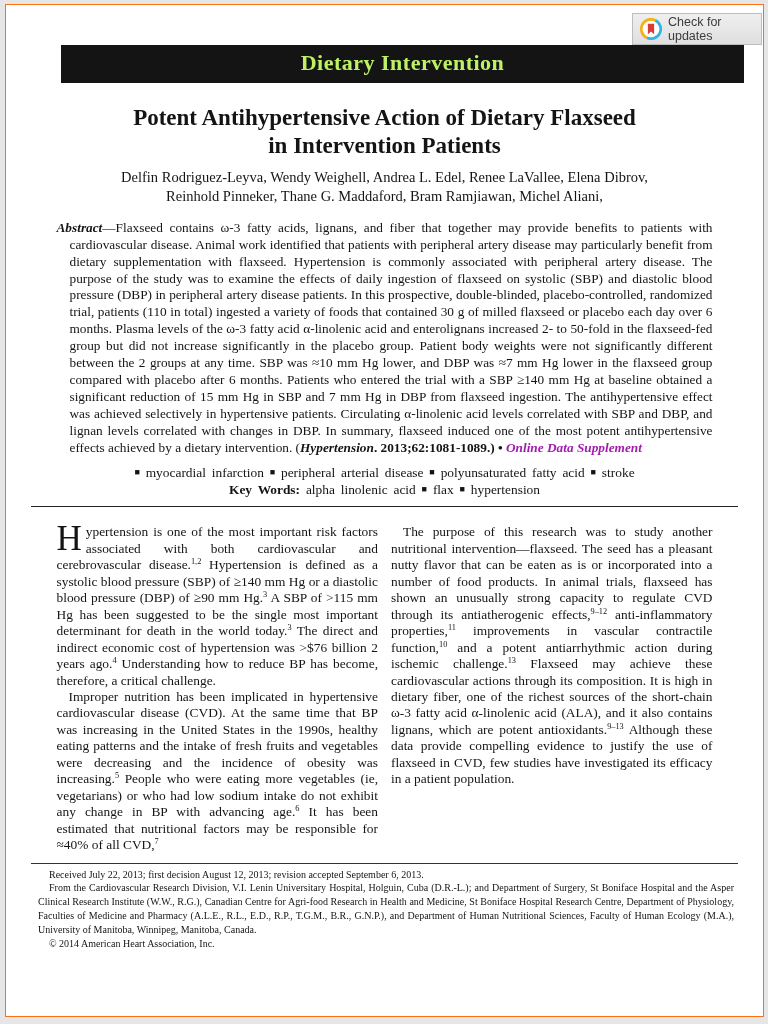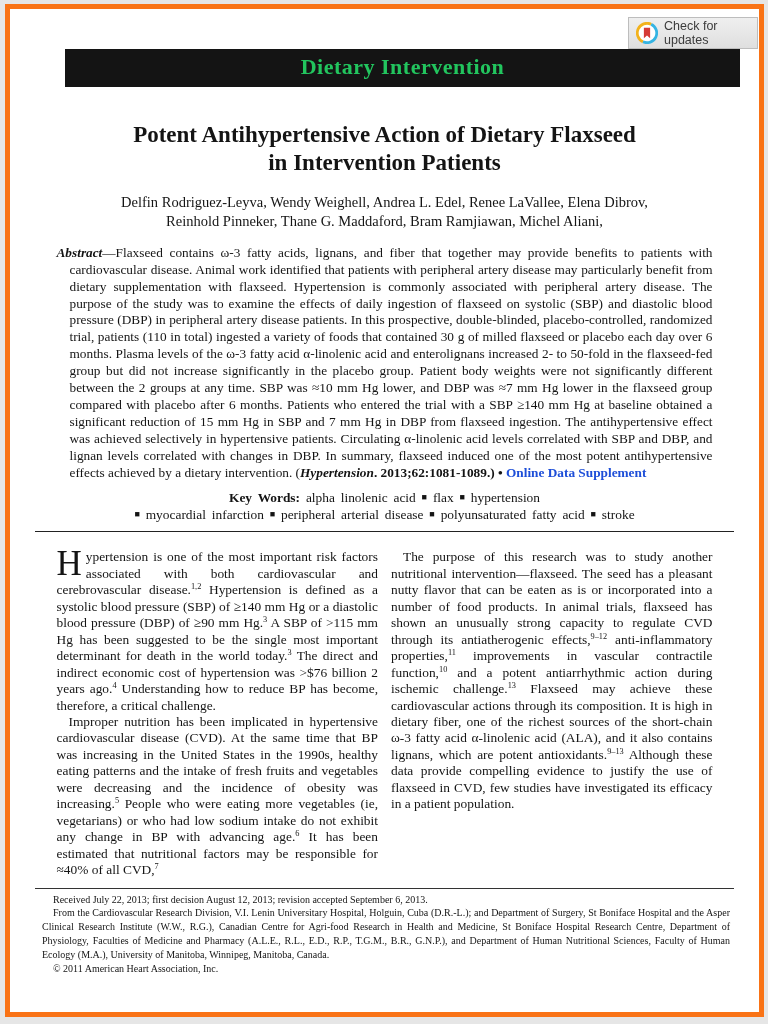--- a/index.html
+++ b/index.html
@@ -7,21 +7,21 @@
   body {
     background: #e6e6e6;
     font-family: "Liberation Serif", "DejaVu Serif", serif;
     color: #141414;
     position: relative;
   }
   .page {
     position: absolute;
     left: 5px; top: 4px; right: 4px; bottom: 7px;
     background: #ffffff;
-    border: 5px solid #f97316;
+    border: 1px solid #f97316;
     overflow: hidden;
   }
 
   
   .update-badge {
     position: absolute;
     top: 8px; right: 1px;
     width: 130px; height: 32px;
     background: linear-gradient(#efefef, #dfdfdf);
     border: 1px solid #bdbdbd;
@@ -33,39 +33,39 @@
     font-size: 12.5px;
     color: #3c3c3c;
     cursor: pointer;
   }
   .update-badge .cm-icon { width: 22px; height: 22px; flex: 0 0 auto; }
 
   
   .banner {
     margin: 40px 19px 0 55px;
     background: #141414;
-    color: #22c55e;
+    color: #bef264;
     text-align: center;
     font-weight: bold;
     font-size: 22px;
     letter-spacing: 0.5px;
     padding: 5px 0 7px 0;
   }
 
   .content { width: 656px; margin: 0 auto; }
 
   .title {
-    margin-top: 34px;
+    margin-top: 21px;
     text-align: center;
     font-size: 23px;
     font-weight: bold;
     line-height: 1.22;
   }
   .authors {
-    margin-top: 16px;
+    margin-top: 8px;
     text-align: center;
     font-size: 14.5px;
     line-height: 1.3;
   }
 
   .abstract {
     margin-top: 14px;
     font-size: 13.3px;
     line-height: 16.9px;
     text-align: justify;
@@ -92,21 +92,21 @@
     gap: 13px;
     margin-top: 17px;
     min-height: 301px;
   }
   .col { width: 321.5px; font-size: 13.4px; line-height: 16.45px; text-align: justify; }
   .col p.indent { text-indent: 12px; }
 
   .b { font-weight: bold; }
   .bi { font-weight: bold; font-style: italic; }
   .sup { vertical-align: super; font-size: 0.62em; line-height: 0; }
-  .link { color: #1d4ed8; font-weight: bold; cursor: pointer; }
+  .link { color: #a21caf; font-weight: bold; cursor: pointer; font-style: italic; }
   .sq { font-size: 9px; vertical-align: 2px; }
   .dropcap {
     float: left;
     font-size: 35px;
     line-height: 27px;
     padding: 1px 4px 0 0;
   }
 
   .foot-rule {
     margin: 9px 25px 0 25px;
@@ -149,22 +149,22 @@
     </h1>
 
     <div class="authors">
       <span>Delfin Rodriguez-Leyva, Wendy Weighell, Andrea L. Edel, Renee LaVallee, Elena Dibrov,</span><br>
       <span>Reinhold Pinneker, Thane G. Maddaford, Bram Ramjiawan, Michel Aliani,</span><br>
     </div>
 
     <p class="abstract"><span class="bi">Abstract</span><span>—Flaxseed contains ω-3 fatty acids, lignans, and fiber that together may provide benefits to patients with cardiovascular disease. Animal work identified that patients with peripheral artery disease may particularly benefit from dietary supplementation with flaxseed. Hypertension is commonly associated with peripheral artery disease. The purpose of the study was to examine the effects of daily ingestion of flaxseed on systolic (SBP) and diastolic blood pressure (DBP) in peripheral artery disease patients. In this prospective, double-blinded, placebo-controlled, randomized trial, patients (110 in total) ingested a variety of foods that contained 30 g of milled flaxseed or placebo each day over 6 months. Plasma levels of the ω-3 fatty acid α-linolenic acid and enterolignans increased 2- to 50-fold in the flaxseed-fed group but did not increase significantly in the placebo group. Patient body weights were not significantly different between the 2 groups at any time. SBP was ≈10 mm Hg lower, and DBP was ≈7 mm Hg lower in the flaxseed group compared with placebo after 6 months. Patients who entered the trial with a SBP ≥140 mm Hg at baseline obtained a significant reduction of 15 mm Hg in SBP and 7 mm Hg in DBP from flaxseed ingestion. The antihypertensive effect was achieved selectively in hypertensive patients. Circulating α-linolenic acid levels correlated with SBP and DBP, and lignan levels correlated with changes in DBP. In summary, flaxseed induced one of the most potent antihypertensive effects achieved by a dietary intervention.  (</span><span class="bi">Hypertension</span><span class="b">. 2013;62:1081-1089.) </span><span class="b">• </span><span class="link">Online Data Supplement</span></p>
 
     <div class="keywords">
+      <div><span class="sq">■</span><span> myocardial infarction </span><span class="sq">■</span><span> peripheral arterial disease </span><span class="sq">■</span><span> polyunsaturated fatty acid </span><span class="sq">■</span><span> stroke</span></div>
       <div><span class="b">Key Words: </span><span>alpha linolenic acid </span><span class="sq">■</span><span> flax </span><span class="sq">■</span><span> hypertension</span></div>
-      <div><span class="sq">■</span><span> myocardial infarction </span><span class="sq">■</span><span> peripheral arterial disease </span><span class="sq">■</span><span> polyunsaturated fatty acid </span><span class="sq">■</span><span> stroke</span></div>
     </div>
   </div>
 
   <hr class="rule">
 
   <div class="content">
     <div class="columns">
       <div class="col">
         <p><span class="dropcap">H</span><span>ypertension is one of the most important risk factors associated with both cardiovascular and cerebrovascular disease.</span><span class="sup">1,2</span><span> Hypertension is defined as a systolic blood pressure (SBP) of ≥140 mm Hg or a diastolic blood pressure (DBP) of ≥90 mm Hg.</span><span class="sup">3</span><span> A SBP of &gt;115 mm Hg has been suggested to be the single most important determinant for death in the world today.</span><span class="sup">3</span><span> The direct and indirect economic cost of hypertension was &gt;$76 billion 2 years ago.</span><span class="sup">4</span><span> Understanding how to reduce BP has become, therefore, a critical challenge.</span></p>
         <p class="indent"><span>Improper nutrition has been implicated in hypertensive cardiovascular disease (CVD). At the same time that BP was increasing in the United States in the 1990s, healthy eating patterns and the intake of fresh fruits and vegetables were decreasing and the incidence of obesity was increasing.</span><span class="sup">5</span><span> People who were eating more vegetables (ie, vegetarians) or who had low sodium intake do not exhibit any change in BP with advancing age.</span><span class="sup">6</span><span> It has been estimated that nutritional factors may be responsible for ≈40% of all CVD,</span><span class="sup">7</span></p>
@@ -173,16 +173,16 @@
         <p class="indent"><span>The purpose of this research was to study another nutritional intervention—flaxseed. The seed has a pleasant nutty flavor that can be eaten as is or incorporated into a number of food products. In animal trials, flaxseed has shown an unusually strong capacity to regulate CVD through its antiatherogenic effects,</span><span class="sup">9–12</span><span> anti-inflammatory properties,</span><span class="sup">11</span><span> improvements in vascular contractile function,</span><span class="sup">10</span><span> and a potent antiarrhythmic action during ischemic challenge.</span><span class="sup">13</span><span> Flaxseed may achieve these cardiovascular actions through its composition. It is high in dietary fiber, one of the richest sources of the short-chain ω-3 fatty acid α-linolenic acid (ALA), and it also contains lignans, which are potent antioxidants.</span><span class="sup">9–13</span><span> Although these data provide compelling evidence to justify the use of flaxseed in CVD, few studies have investigated its efficacy in a patient population.</span></p>
       </div>
     </div>
   </div>
 
   <hr class="foot-rule">
 
   <div class="footnotes">
     <p>Received July 22, 2013; first decision August 12, 2013; revision accepted September 6, 2013.</p>
     <p>From the Cardiovascular Research Division, V.I. Lenin Universitary Hospital, Holguin, Cuba (D.R.-L.); and Department of Surgery, St Boniface Hospital and the Asper Clinical Research Institute (W.W., R.G.), Canadian Centre for Agri-food Research in Health and Medicine, St Boniface Hospital Research Centre, Department of Physiology, Faculties of Medicine and Pharmacy (A.L.E., R.L., E.D., R.P., T.G.M., B.R., G.N.P.), and Department of Human Nutritional Sciences, Faculty of Human Ecology (M.A.), University of Manitoba, Winnipeg, Manitoba, Canada.</p>
-    <p>© 2011 American Heart Association, Inc.</p>
+    <p>© 2014 American Heart Association, Inc.</p>
   </div>
 
 </div>
 
 </body></html>

